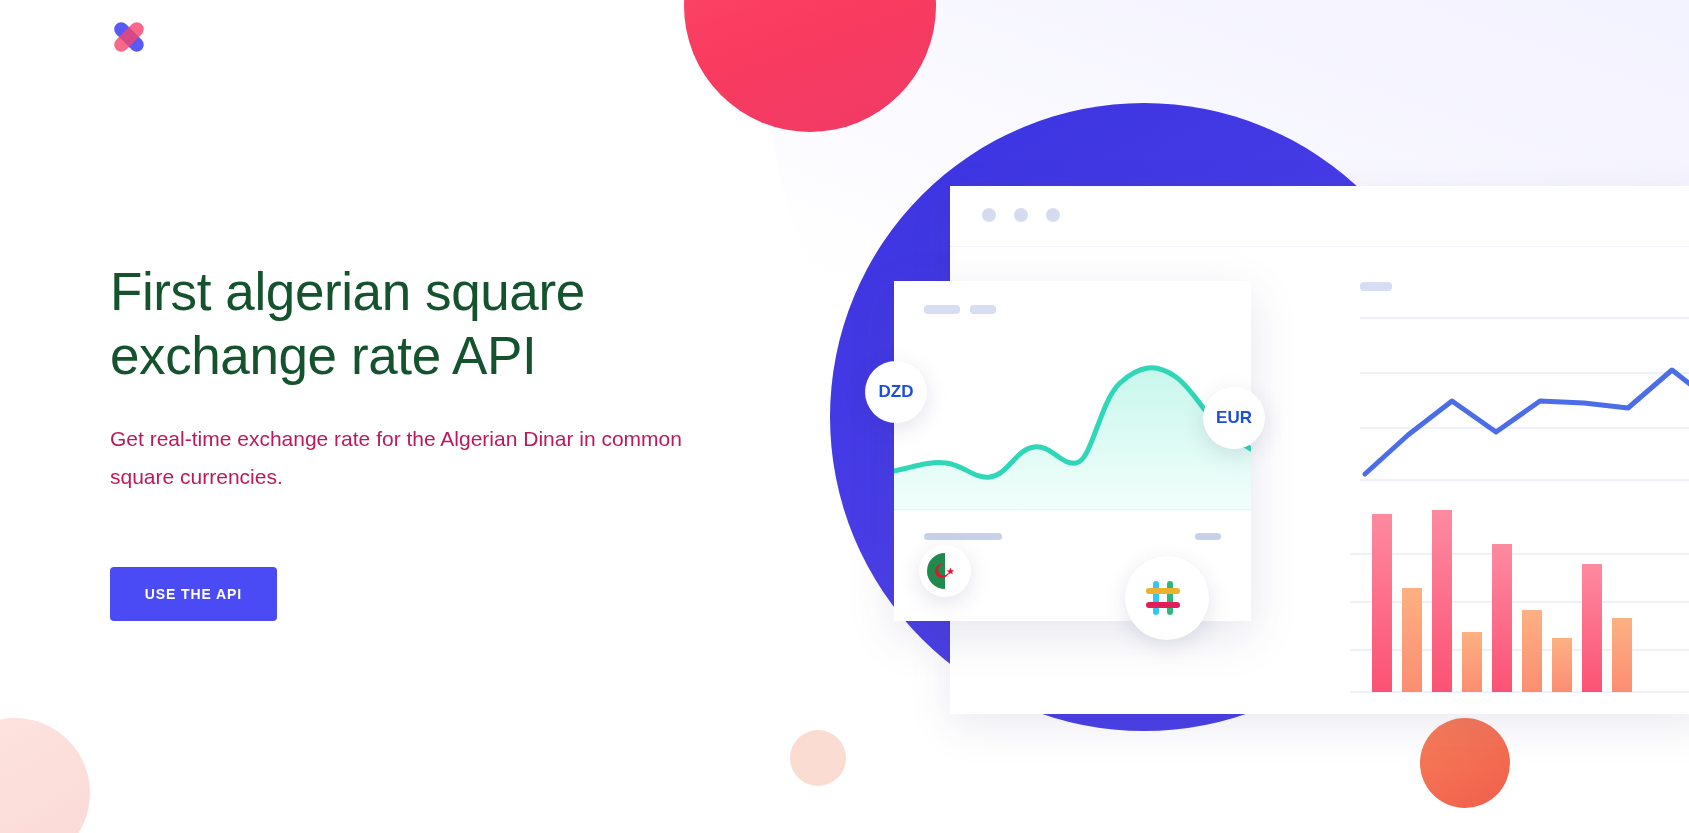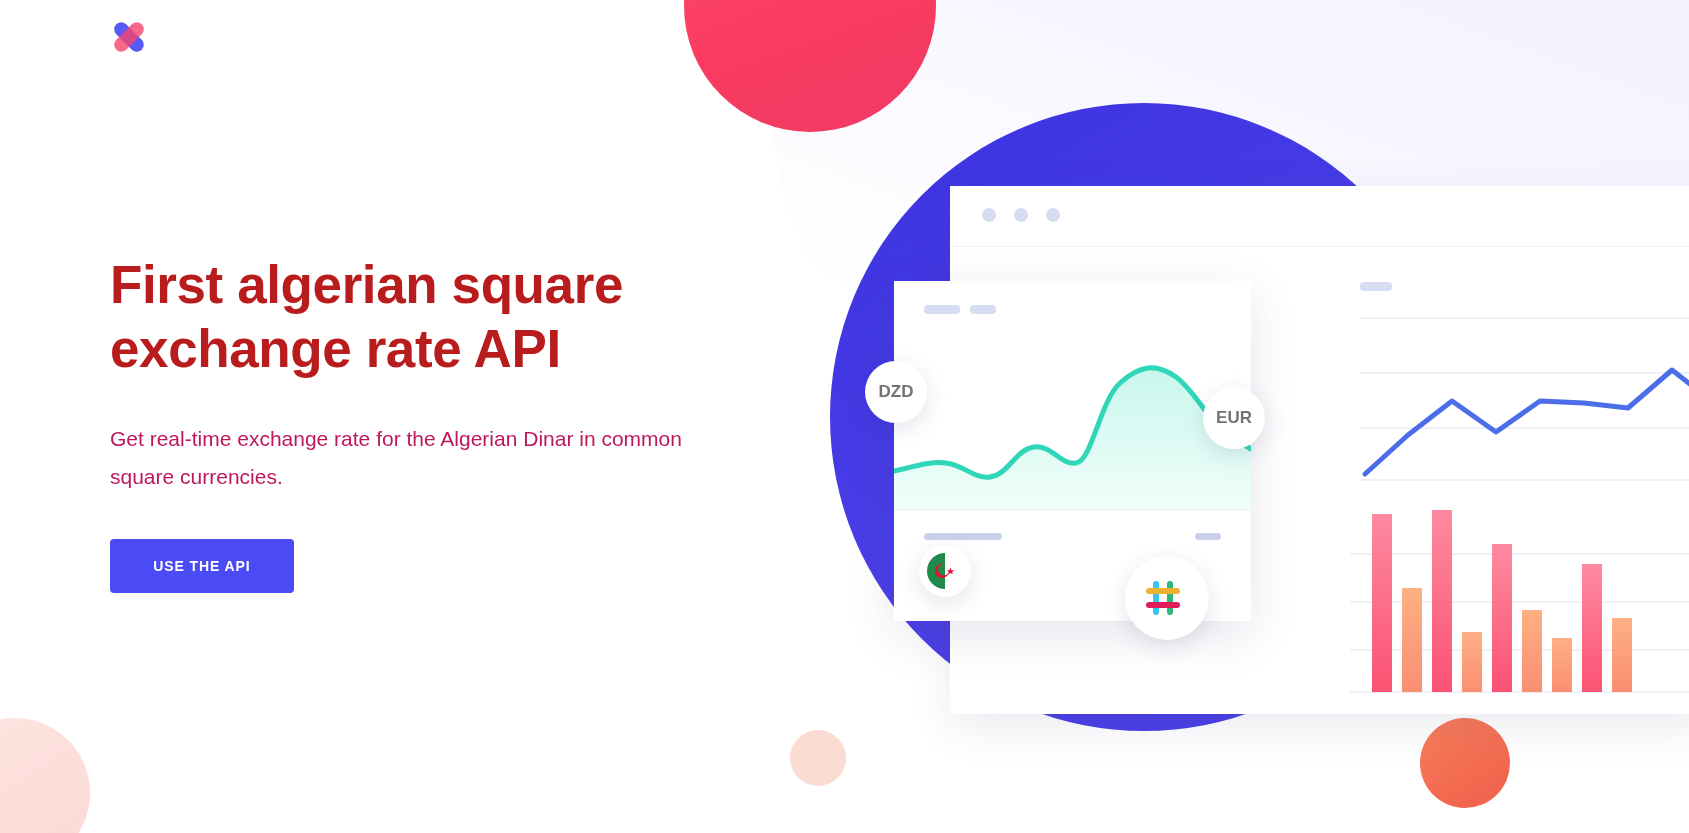--- a/index.html
+++ b/index.html
@@ -57,40 +57,40 @@
   }
 
   
   .logo {
     position: absolute;
     left: 106px; top: 14px;
     width: 46px; height: 46px;
   }
   .headline {
     position: absolute;
-    left: 110px; top: 253px;
+    left: 110px; top: 260px;
     width: 640px;
     font-size: 53px;
     line-height: 64px;
-    font-weight: 700;
+    font-weight: 400;
     letter-spacing: -0.4px;
-    color: #b91c1c;
+    color: #14532d;
   }
   .subhead {
     position: absolute;
     left: 110px; top: 420px;
     width: 600px;
     font-size: 21px;
     line-height: 38px;
     color: #be185d;
   }
   .cta {
     position: absolute;
-    left: 110px; top: 539px;
-    width: 184px; height: 54px;
+    left: 110px; top: 567px;
+    width: 167px; height: 54px;
     background: #4b4bf5;
     border: none;
     border-radius: 4px;
     color: #ffffff;
     font-family: "Liberation Sans", sans-serif;
     font-size: 14px;
     font-weight: 700;
     letter-spacing: 0.9px;
     cursor: pointer;
     display: flex;
@@ -155,21 +155,21 @@
   .card-front .ftr-right { position: absolute; right: 30px; top: 252px; }
   .card-front .ftr-right .pill { width: 26px; height: 7px; background: #c9d1ea; }
   .area-svg { position: absolute; left: 0; top: 60px; width: 357px; height: 170px; }
 
   .badge {
     position: absolute;
     border-radius: 50%;
     background: #ffffff;
     display: flex; align-items: center; justify-content: center;
     font-weight: 700;
-    color: #737373;
+    color: #1d4ed8;
     box-shadow: 0 6px 22px rgba(50,50,110,.13);
   }
   .badge-dzd { left: 85px; top: 361px; width: 62px; height: 62px; font-size: 17px; }
   .badge-eur { left: 423px; top: 387px; width: 62px; height: 62px; font-size: 17px; }
   .badge-flag { left: 139px; top: 545px; width: 52px; height: 52px; }
   .badge-slack { left: 345px; top: 556px; width: 84px; height: 84px; }
 </style>
 </head>
 <body>
 

